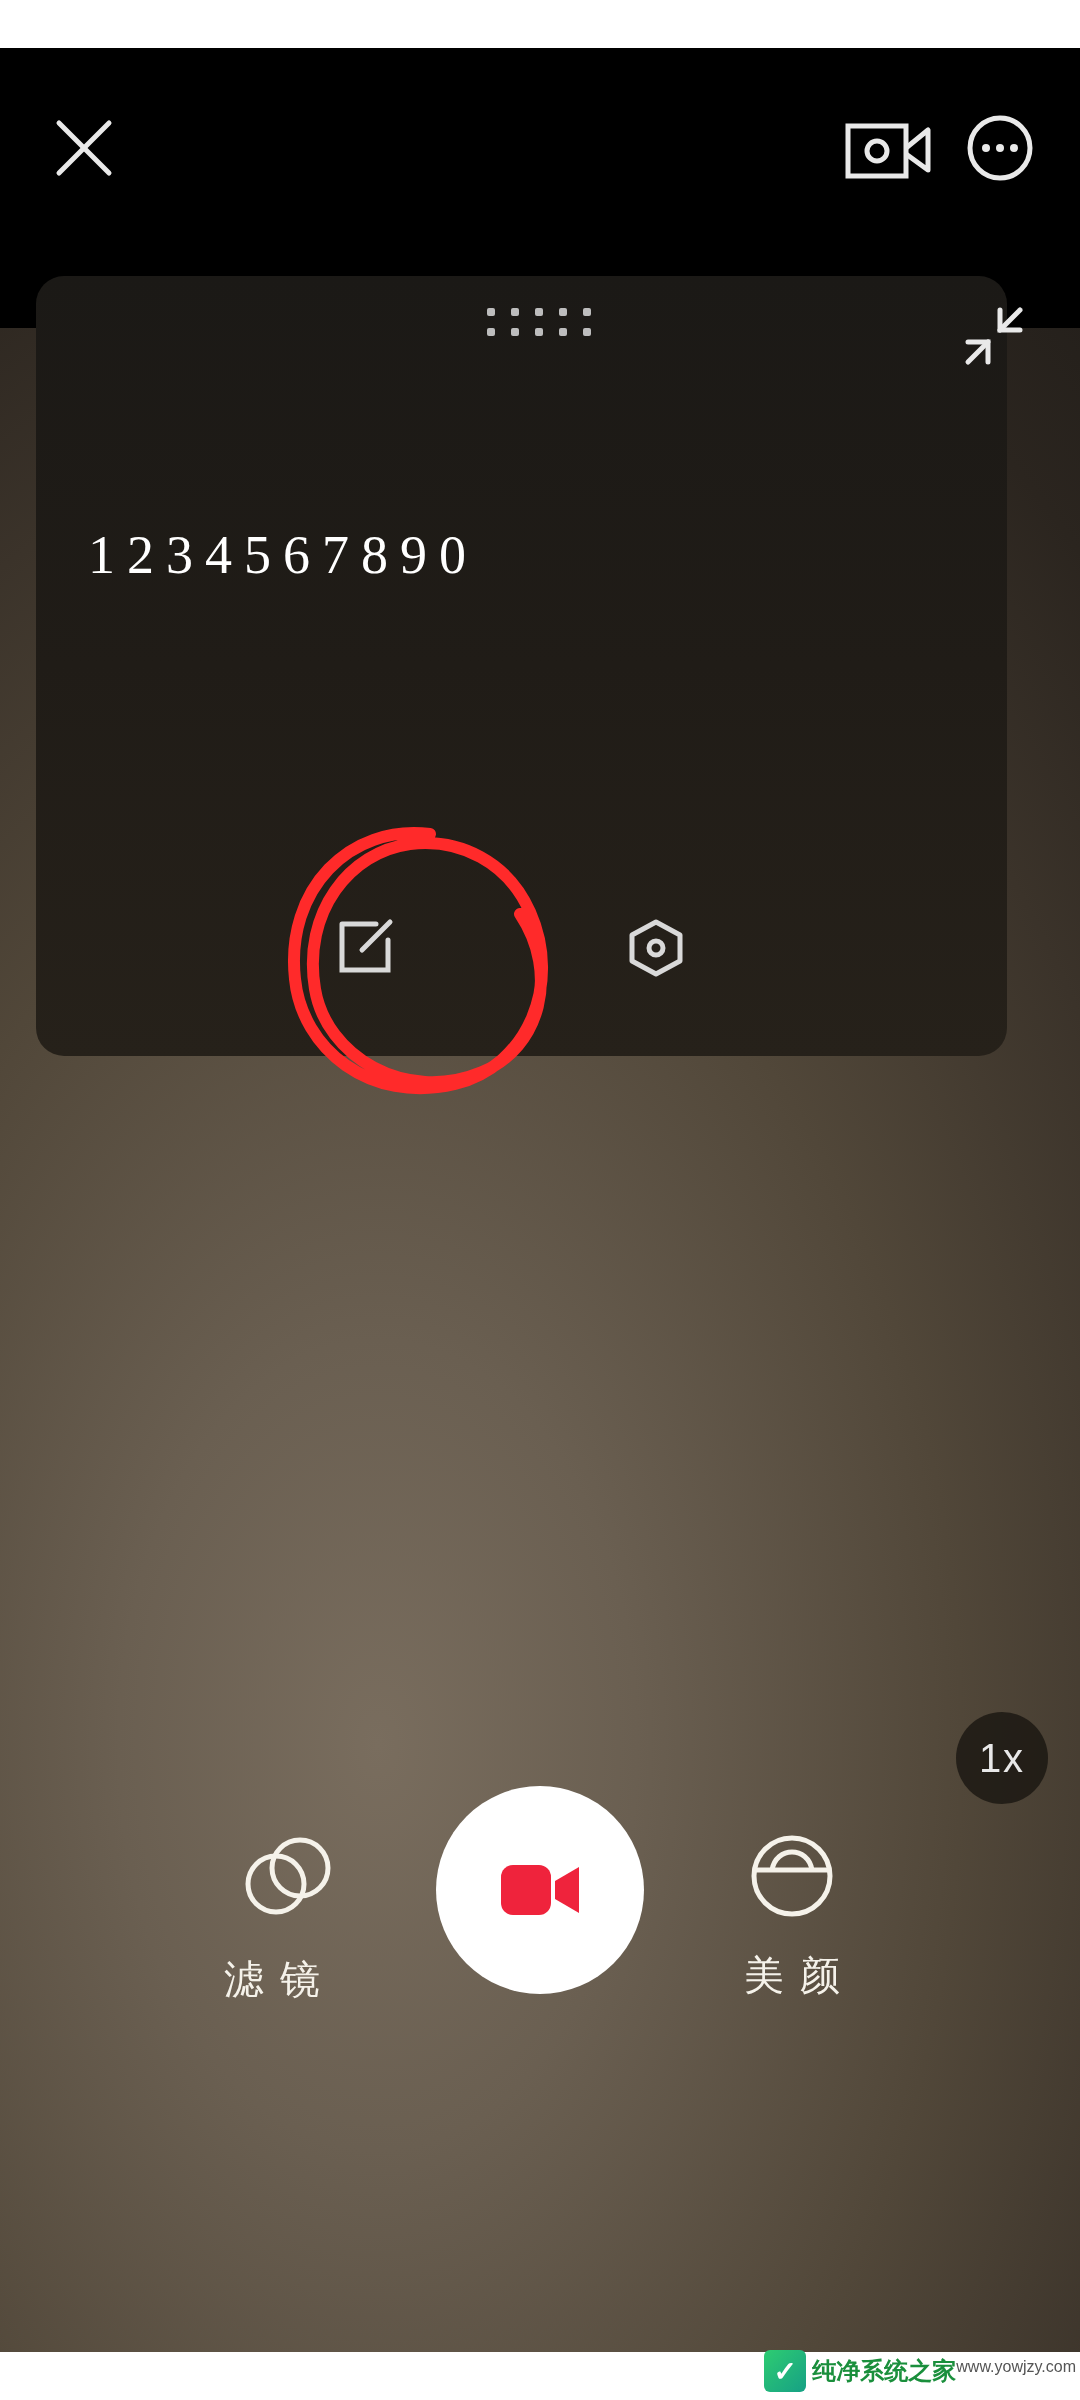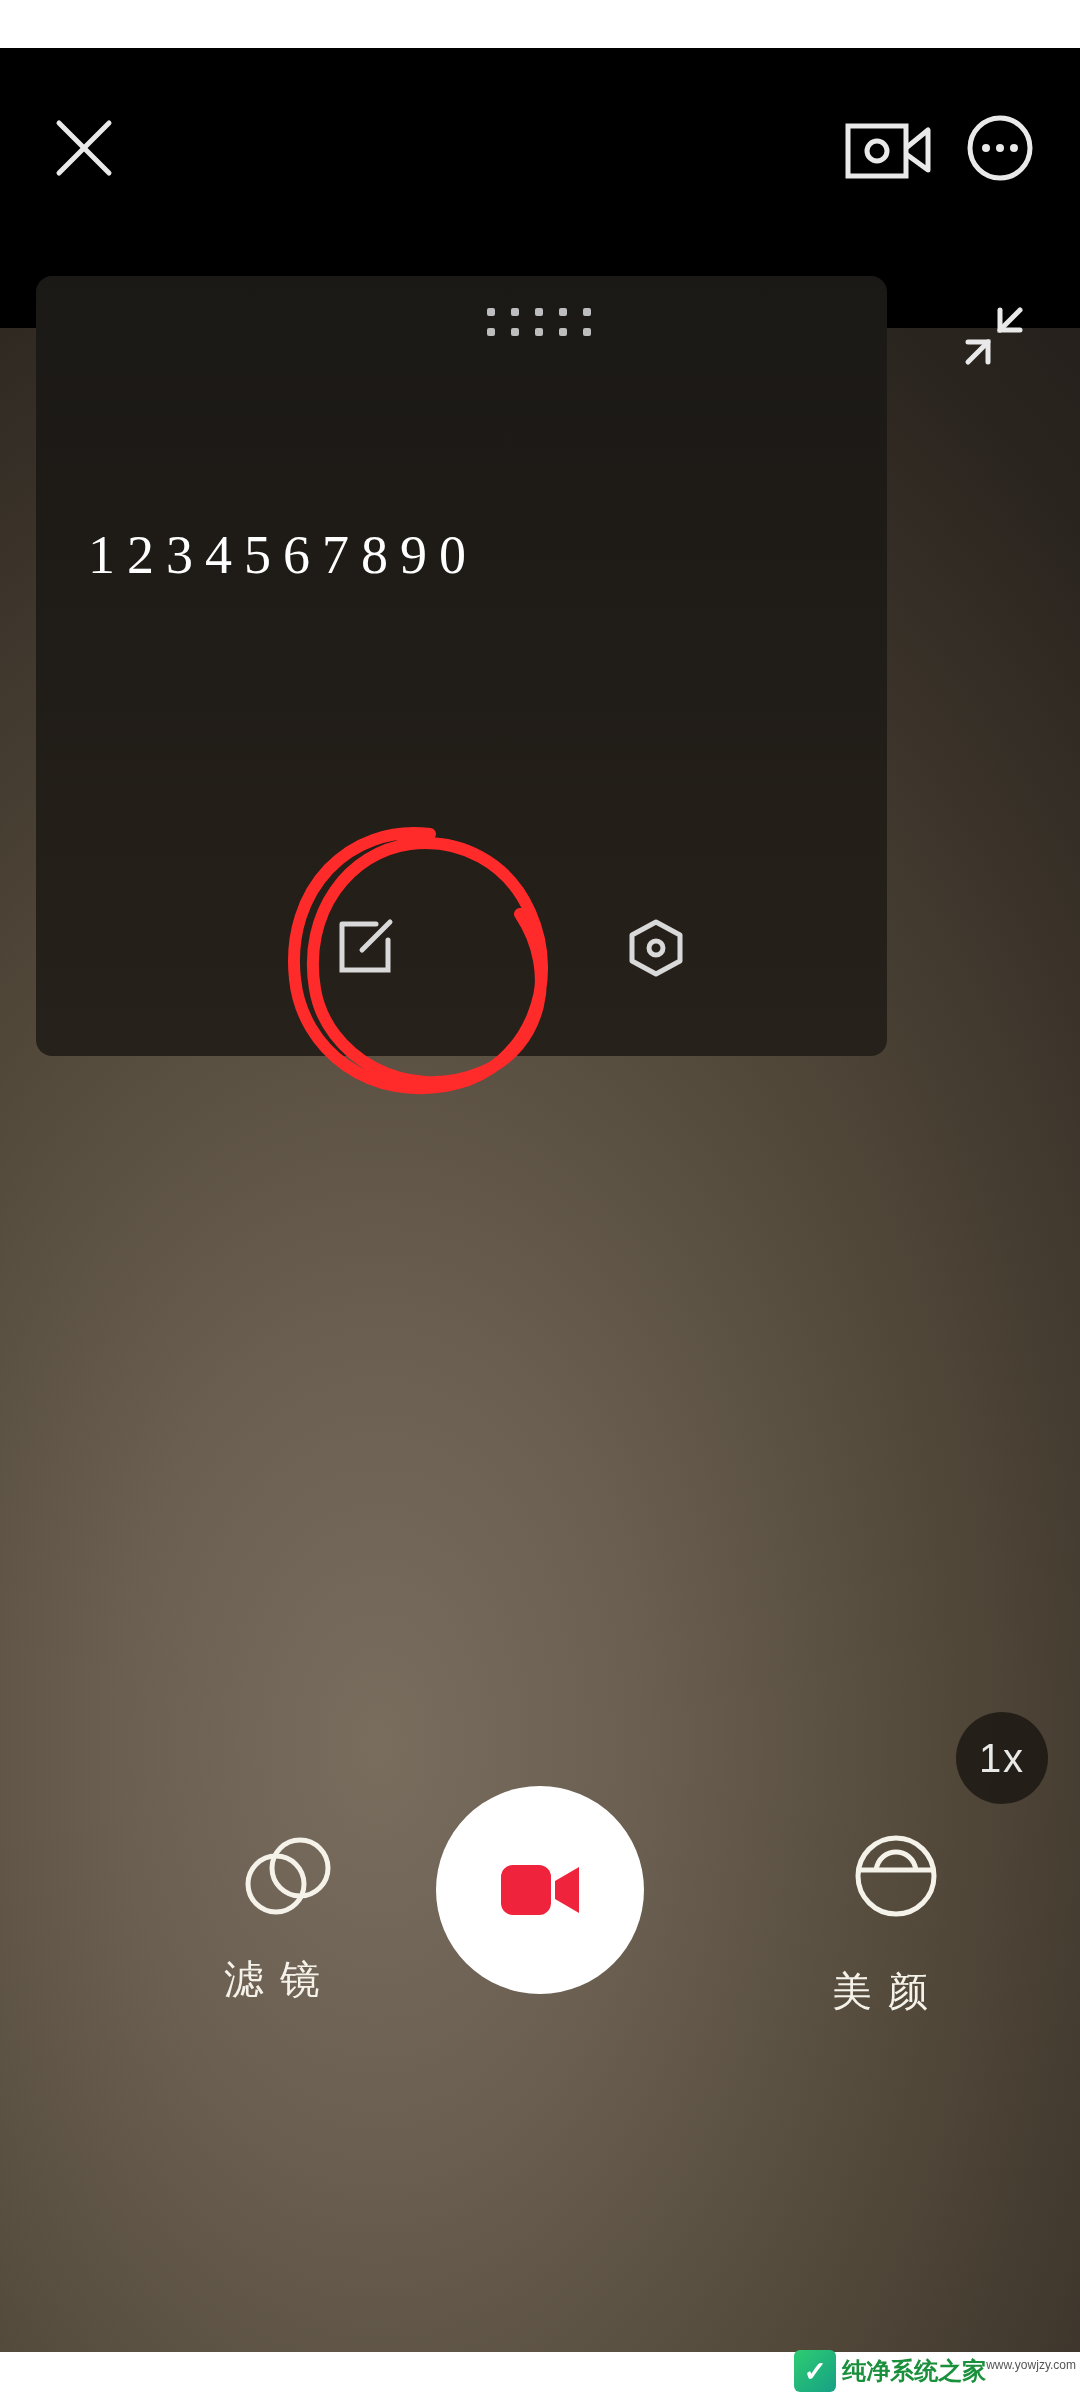--- a/index.html
+++ b/index.html
@@ -16,22 +16,22 @@
     background: #000;
   }
   .viewfinder {
     position: absolute;
     left: 0; top: 280px; width: 100%; bottom: 0;
     background: radial-gradient(ellipse 120% 100% at 35% 70%, #796d5e 0%, #6a5f51 20%, #514739 45%, #3b332a 65%, #2b251f 80%, #1d1a17 100%);
   }
   .card {
     position: absolute;
     left: 36px; top: 228px;
-    width: 851px; height: 780px;
-    border-radius: 16px;
+    width: 971px; height: 780px;
+    border-radius: 28px;
     background: linear-gradient(180deg, #1b1916 0%, #201c17 50%, #26211a 100%);
   }
   .teleprompter-text {
     position: absolute;
     left: 52px; top: 248px;
     color: #fff;
     font-size: 54px;
     letter-spacing: 12px;
     font-family: "Segoe Script", "Comic Sans MS", cursive;
     font-weight: 400;
@@ -105,22 +105,22 @@
     position: absolute;
     left: 136px; top: 1780px;
     width: 200px;
     display: flex; flex-direction: column; align-items: flex-end;
     gap: 28px;
   }
   .beauty-group {
     position: absolute;
     right: 136px; top: 1780px;
     width: 200px;
-    display: flex; flex-direction: column; align-items: flex-end;
-    gap: 40px;
+    display: flex; flex-direction: column; align-items: flex-start;
+    gap: 24px;
   }
   .ctl-label {
     color: #f5f2ea;
     font-size: 40px;
     letter-spacing: 16px;
     font-family: "STKaiti", "Kaiti SC", "KaiTi", serif;
   }
   .watermark {
     position: absolute;
     right: 4px; bottom: 8px;
@@ -130,21 +130,21 @@
   .watermark .wm-badge {
     width: 42px; height: 42px; border-radius: 6px;
     background: linear-gradient(135deg,#2ecc71,#16a085);
     display:flex;align-items:center;justify-content:center;
     color:#fff;font-size:28px;font-weight:bold;
   }
   .watermark .wm-text {
     display:flex;flex-direction:row;line-height:1;
   }
   .watermark .wm-line1 { font-size: 24px; color: #1a8f3c; font-weight: 600; }
-  .watermark .wm-line2 { font-size: 12px; color: #555; }
+  .watermark .wm-line2 { font-size: 16px; color: #555; }
   svg { display: block; }
 </style>
 </head>
 <body>
 
 <div class="screen">
 
   <div class="viewfinder"></div>
 
   <div class="top-bar">

